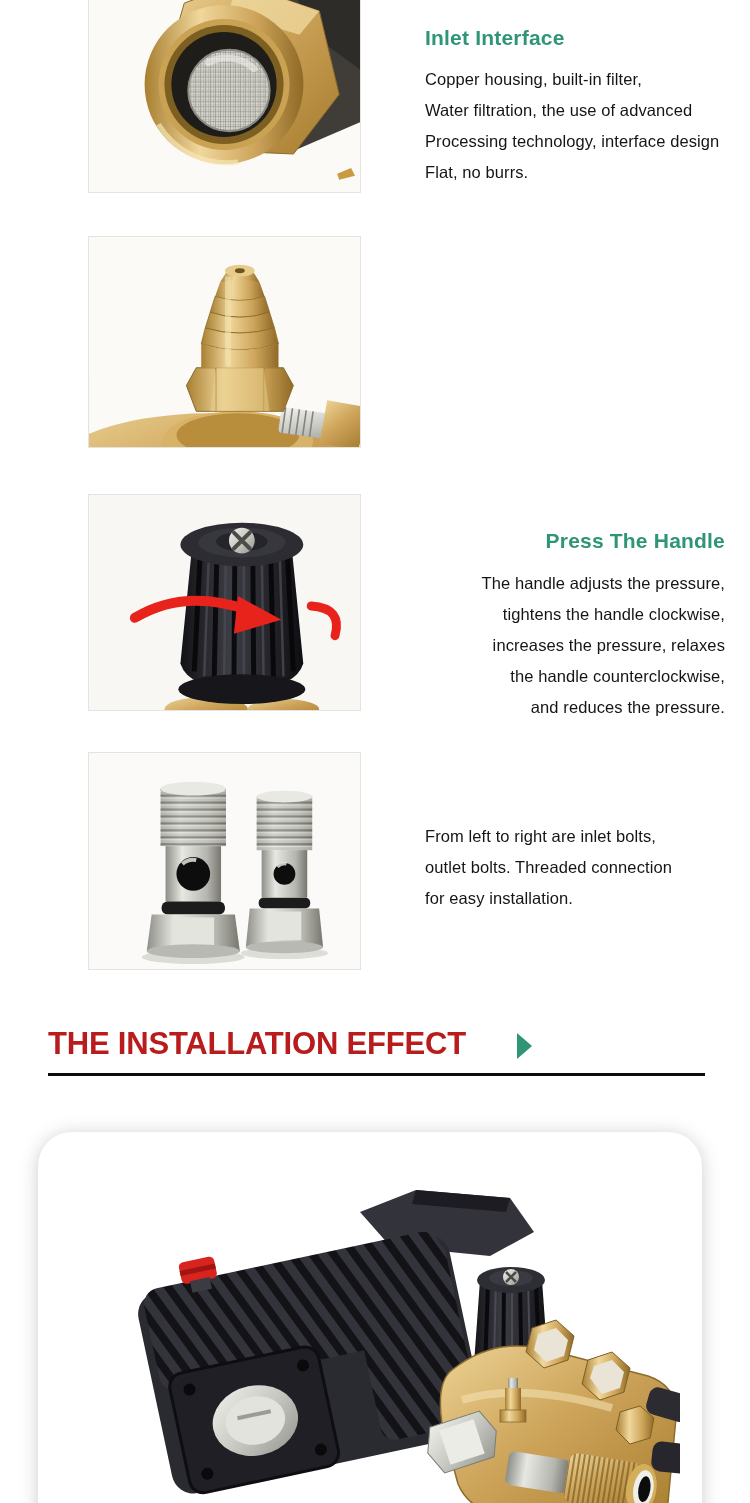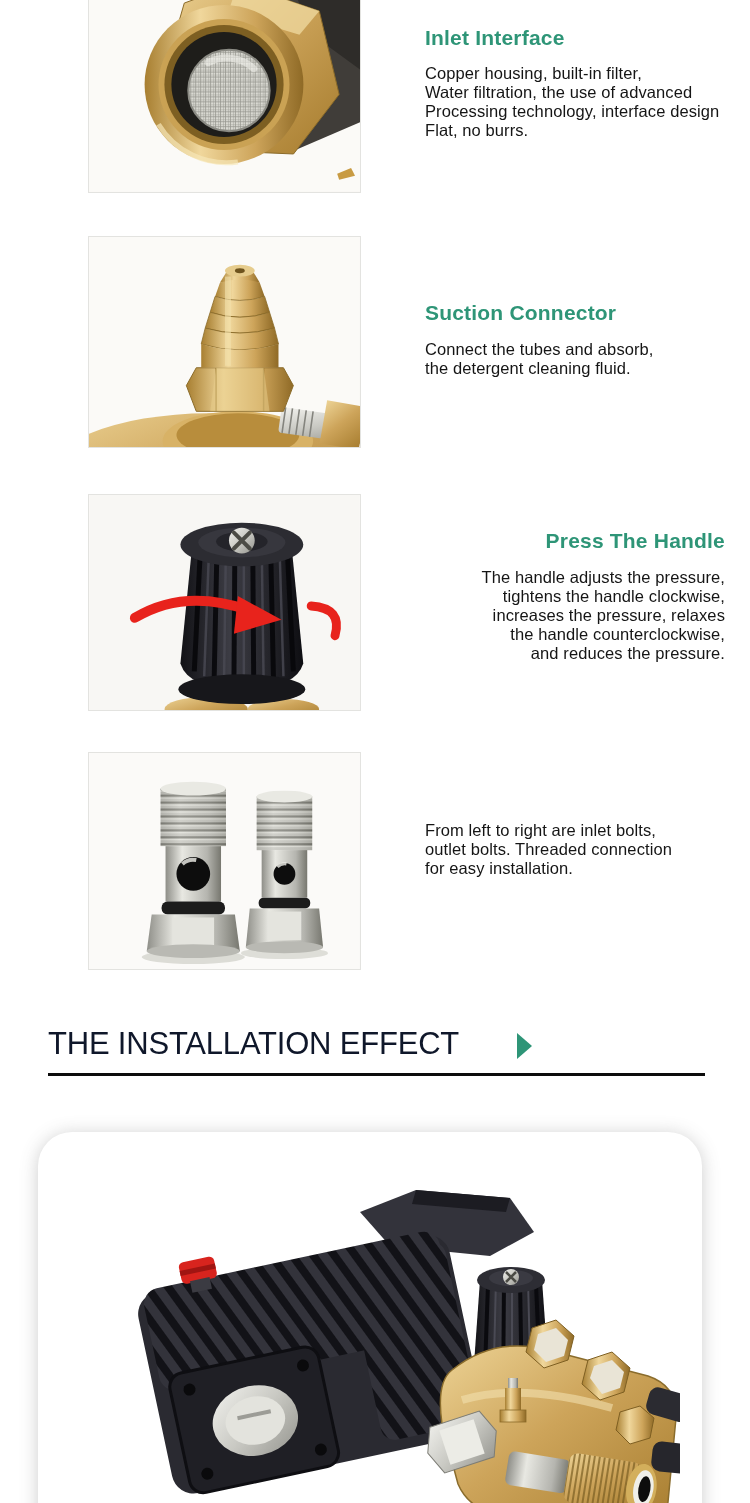--- a/index.html
+++ b/index.html
@@ -13,26 +13,26 @@
     position:absolute; left:88px; width:273px;
     background:linear-gradient(145deg,#fdfcfa 0%,#f7f5f1 100%);
     border:1px solid #e3e3e0; overflow:hidden;
   }
   .img-box svg { display:block; width:100%; height:100%; }
   .feature-text { position:absolute; left:425px; width:300px; }
   .feature-heading {
     font-size:21px; font-weight:700; color:#2e9577; letter-spacing:0.2px;
   }
   .feature-body {
-    font-size:16.5px; line-height:19px; color:#151515;
+    font-size:16.5px; line-height:31px; color:#151515;
     white-space:pre-line; letter-spacing:0.1px;
   }
   .big-title {
     position:absolute; left:48px; top:1026px;
-    font-size:31px; font-weight:400; color:#0f172a; letter-spacing:-0.2px;
+    font-size:31px; font-weight:700; color:#b91c1c; letter-spacing:-0.2px;
   }
   .title-arrow {
     position:absolute; left:517px; top:1033px;
     width:0; height:0;
     border-left:15px solid #2e9577;
     border-top:13px solid transparent;
     border-bottom:13px solid transparent;
   }
   .title-rule {
     position:absolute; left:48px; top:1073px; width:657px; height:3px;
@@ -151,25 +151,20 @@
         <ellipse cx="152" cy="34" rx="5" ry="2.5" fill="#6e531d"></ellipse>
         <path d="M132 46 q20 -6 40 0 l5 14 q-25 8 -50 0 Z" fill="url(#brassV)"></path>
         <path d="M127 60 q25 8 50 0 l5 16 q-30 10 -60 0 Z" fill="url(#brassV)" stroke="#8a6a28" stroke-width="0.8"></path>
         <path d="M122 76 q30 10 60 0 l5 16 q-35 10 -70 0 Z" fill="url(#brassV)" stroke="#8a6a28" stroke-width="0.8"></path>
         <path d="M117 92 q35 10 70 0 l4 16 q-39 12 -78 0 Z" fill="url(#brassV)" stroke="#8a6a28" stroke-width="0.8"></path>
         <path d="M113 108 q39 12 78 0 v24 h-78 Z" fill="url(#brassV)"></path>
         <path d="M140 40 V130" stroke="#f4e3ae" stroke-width="6" opacity="0.6"></path>
       </g>
     </svg>
   </div>
-  <div class="feature-text" style="top:301px;">
-    <div class="feature-heading">Suction Connector</div>
-    <div class="feature-body" style="margin-top:15px;">Connect the tubes and absorb,
-the detergent cleaning fluid.</div>
-  </div>
 
   <div class="img-box" style="top:494px; height:217px;">
     <svg viewBox="0 0 273 217">
       <rect width="273" height="217" fill="#f8f7f4"></rect>
 
       <ellipse cx="118" cy="216" rx="42" ry="12" fill="url(#brassGrad)"></ellipse>
       <ellipse cx="196" cy="216" rx="36" ry="10" fill="url(#brassGrad)"></ellipse>
 
       <path d="M104 50 q50 -26 100 0 l12 120 q-8 26 -62 26 q-54 0 -62 -26 Z" fill="url(#knobGrad)"></path>
 

